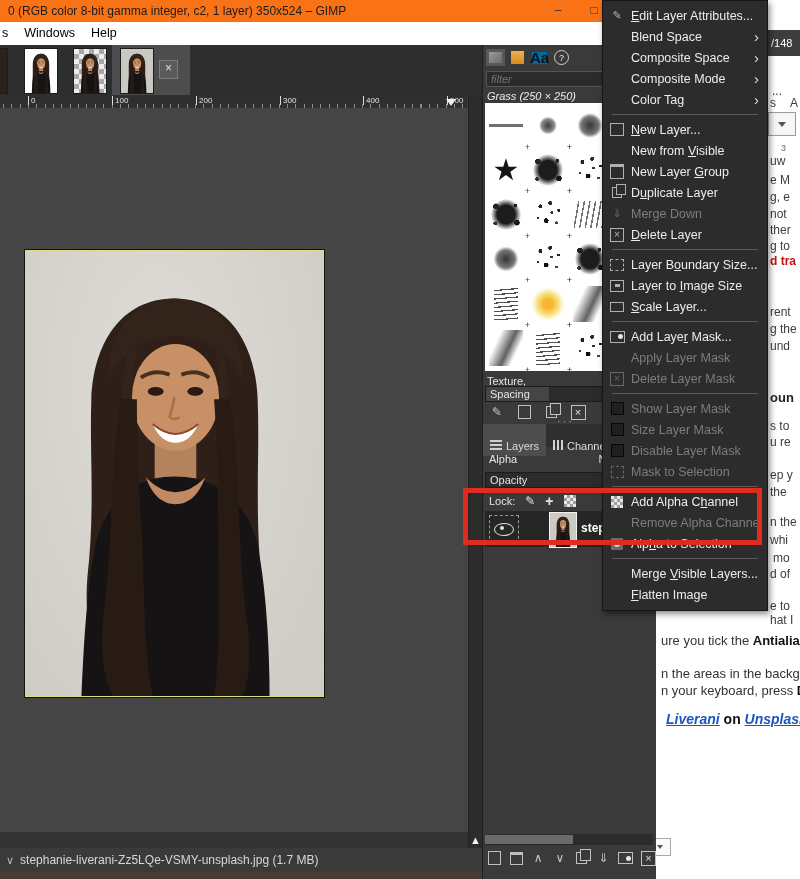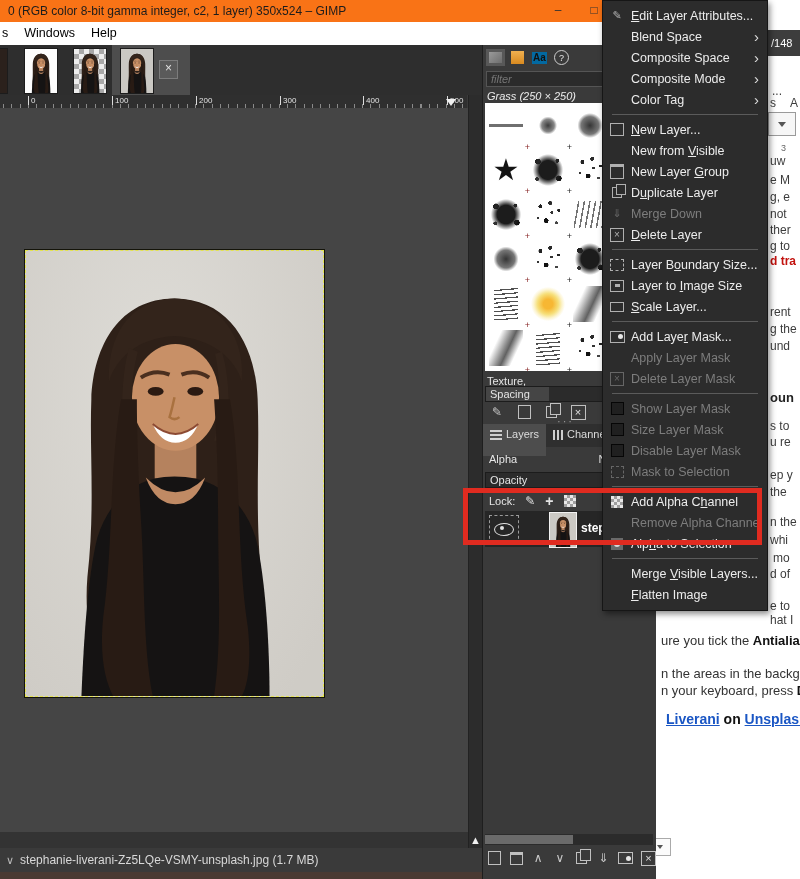--- a/index.html
+++ b/index.html
@@ -11,21 +11,21 @@
   .wfrag.big{font-size:13px;font-weight:bold;color:#222;}
   .wfrag.line{font-size:13px;color:#333;}
   .wfrag b{color:#111;}
   .pdfbar{position:absolute;left:768px;top:30px;width:32px;height:26px;background:#3d3d3d;color:#fff;
     font-size:11px;display:flex;align-items:center;padding-left:3px;}
   .webdrop{position:absolute;left:768px;top:112px;width:26px;height:22px;background:#f6f6f6;border:1px solid #9a9a9a;
     display:flex;align-items:center;justify-content:center;}
   .webdrop2{position:absolute;left:649px;top:838px;width:20px;height:16px;background:#fbfbfb;border:1px solid #aaa;
     display:flex;align-items:center;justify-content:center;}
   .tri-down{width:0;height:0;border-left:4px solid transparent;border-right:4px solid transparent;border-top:5px solid #555;}
-  .weblink{color:#1a56c4;font-weight:bold;text-decoration:underline;}
+  .weblink{color:#1a56c4;font-weight:bold;text-decoration:underline;font-style:italic;}
   
   #gimp{position:absolute;left:0;top:0;width:655px;height:879px;background:#383838;z-index:10;}
   #titlebar{position:absolute;left:0;top:0;width:655px;height:22px;background:#f97316;color:#1c1c1c;
     font-size:12px;line-height:22px;}
   #titlebar .ttl{padding-left:8px;}
   .wbtn{position:absolute;top:0;width:26px;height:22px;text-align:center;color:#333;font-size:12px;line-height:20px;}
   #menubar{position:absolute;left:0;top:22px;width:655px;height:23px;background:#fff;color:#000;font-size:12.5px;
     display:flex;align-items:center;gap:0;border-bottom:1px solid #d6d6d6;}
   .mb-item{padding:0 8px;line-height:23px;}
   #content{position:absolute;left:0;top:45px;width:655px;height:834px;background:#333;}
@@ -69,21 +69,21 @@
   #statusbar{position:absolute;left:0;top:803px;width:482px;height:24px;background:#3a3a3a;color:#d8d8d8;
     font-size:12px;display:flex;align-items:center;gap:6px;padding-left:6px;box-sizing:border-box;}
   #statusbar .chev{color:#bbb;font-size:11px;}
   #bottomstrip{position:absolute;left:0;top:827px;width:655px;height:7px;background:#4a3a33;}
   
   #panel{position:absolute;left:482px;top:0;width:173px;height:834px;background:#3a3a3a;border-left:1px solid #1e1e1e;}
   .ptab{position:absolute;top:4px;width:19px;height:17px;display:flex;align-items:center;justify-content:center;}
   .ptab.sel{background:#585858;}
   .ptab .sw-brush{width:13px;height:11px;background:linear-gradient(135deg,#9a9a9a,#6d6d6d);}
   .ptab .sw-orange{width:13px;height:13px;background:linear-gradient(#f0b050,#d88a20);}
-  .ptab .sw-aa{width:15px;height:12px;background:#0369a1;color:#111;font-size:10px;font-weight:bold;
+  .ptab .sw-aa{width:15px;height:12px;background:#0369a1;color:#111;font-size:15px;font-weight:bold;
     display:flex;align-items:center;justify-content:center;}
   .ptab .sw-help{width:13px;height:13px;border:1.5px solid #cfcfcf;border-radius:50%;color:#e8e8e8;font-size:9px;
     display:flex;align-items:center;justify-content:center;}
   #filterbox{position:absolute;left:3px;top:26px;width:165px;height:16px;background:#2b2b2b;border:1px solid #555;
     color:#9a9a9a;font-style:italic;font-size:11px;padding:0 4px;box-sizing:border-box;font-family:inherit;}
   #brushname{position:absolute;left:4px;top:45px;font-style:italic;font-size:11px;color:#ececec;}
   
   #brushgrid{position:absolute;left:2px;top:58px;width:168px;height:268px;background:#fff;overflow:hidden;
     display:grid;grid-template-columns:repeat(4,42px);grid-auto-rows:44.6px;}
   .bcell{position:relative;display:flex;align-items:center;justify-content:center;}
@@ -123,21 +123,21 @@
   .pslider span{position:relative;z-index:1;}
   #btoolrow{position:absolute;left:2px;top:357px;width:168px;height:20px;display:flex;gap:11px;align-items:center;padding-left:4px;box-sizing:border-box;}
   .ticon{color:#c8c8c8;font-size:12px;display:flex;align-items:center;justify-content:center;width:16px;height:16px;}
   .box-icon{width:11px;height:12px;border:1px solid #c0c0c0;}
   .dup-icon{position:relative;width:9px;height:10px;border:1px solid #c0c0c0;}
   .dup-icon::after{content:"";position:absolute;left:3px;top:-4px;width:9px;height:10px;border:1px solid #c0c0c0;background:#3a3a3a;}
   .x-icon{width:13px;height:13px;border:1px solid #c0c0c0;color:#e0e0e0;font-size:11px;line-height:12px;text-align:center;}
   #dockdots{position:absolute;left:74px;top:370px;color:#9a9a9a;font-size:11px;letter-spacing:2px;}
   
   #docktabs{position:absolute;left:0;top:379px;width:173px;height:23px;background:#2f2f2f;display:flex;}
-  .dtab{display:flex;align-items:flex-end;gap:4px;padding:16px 7px;font-size:11px;color:#dcdcdc;}
+  .dtab{display:flex;align-items:flex-start;gap:4px;padding:16px 7px;font-size:11px;color:#dcdcdc;}
   .dtab.sel{background:#4d4d4d;}
   .icon-stack{width:12px;height:10px;background:repeating-linear-gradient(#cfcfcf 0 2px,transparent 2px 4px);}
   .icon-bars{width:10px;height:10px;background:repeating-linear-gradient(90deg,#cfcfcf 0 2px,transparent 2px 4px);}
   
   #moderow{position:absolute;left:0;top:404px;width:173px;height:20px;font-size:11px;color:#e6e6e6;}
   #moderow .lbl{position:absolute;left:6px;top:4px;}
   #moderow .val{position:absolute;right:22px;top:4px;}
   #moderow .chev{position:absolute;right:8px;top:4px;color:#cfcfcf;}
   #opacityrow{top:427px;}
   #lockrow{position:absolute;left:0;top:447px;width:173px;height:18px;display:flex;align-items:center;gap:10px;

